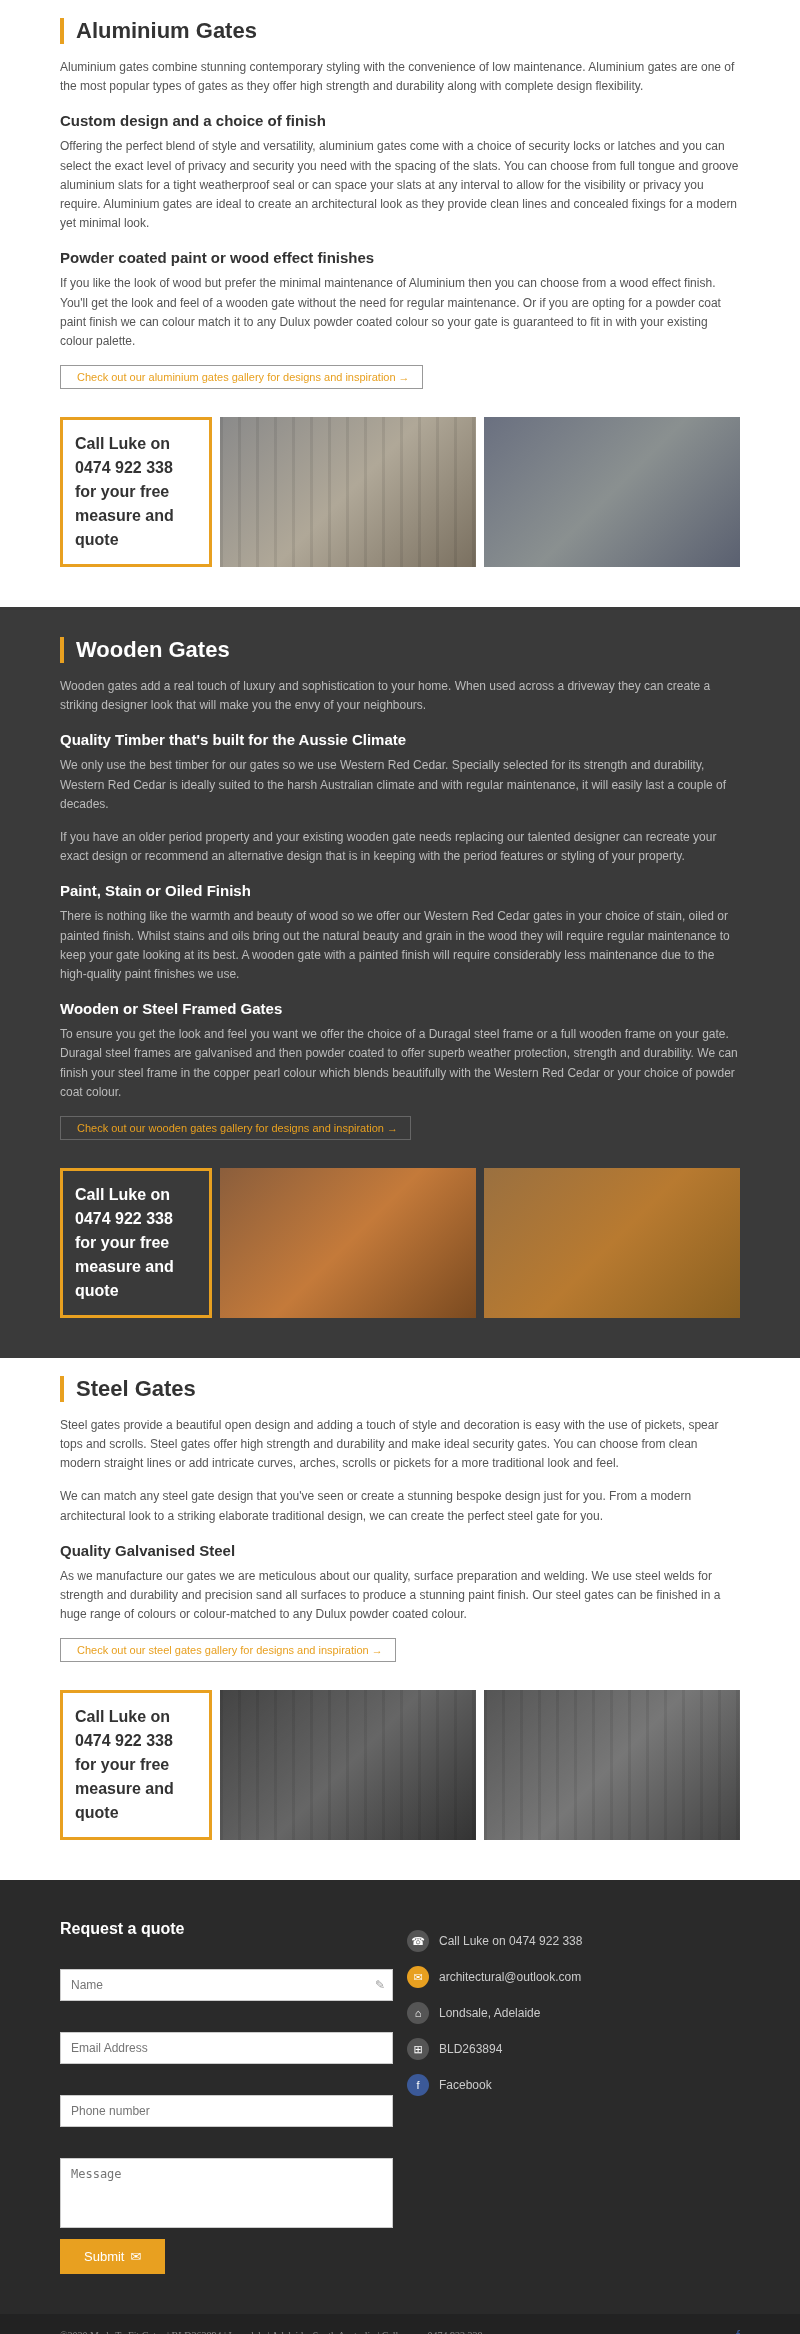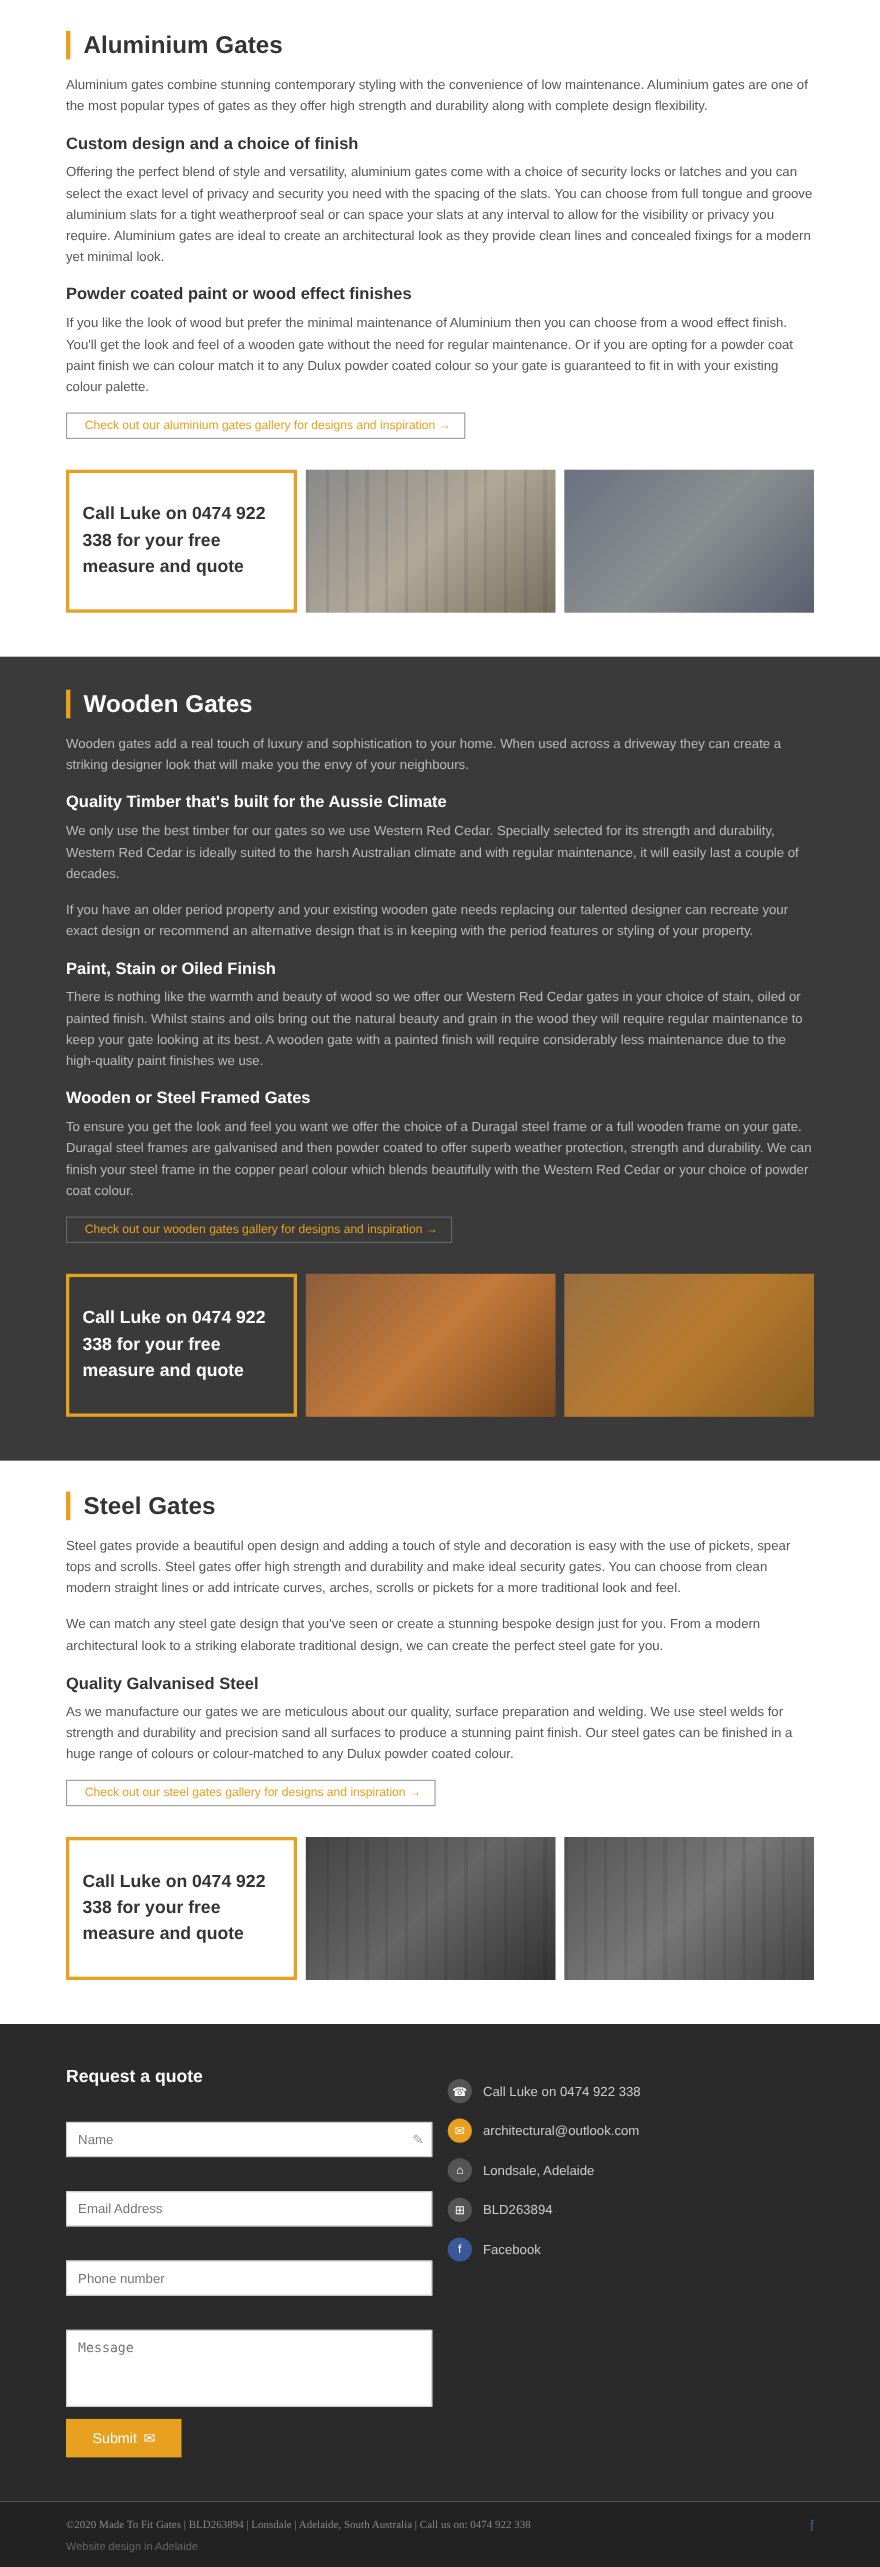--- a/index.html
+++ b/index.html
@@ -1,38 +1,38 @@
 <!DOCTYPE html>
 <html><head>
   <meta charset="utf-8">
   <style>
     * { margin: 0; padding: 0; box-sizing: border-box; }
     body { font-family: Arial, sans-serif; font-size: 13px; color: #333; background: #fff; width: 800px; }
 
     
-    .section-white { background: #fff; padding: 28px 60px 40px; }
+    .section-white { background: #fff; padding: 18px 60px 40px; }
     .section-dark { background: #3a3a3a; padding: 30px 60px 40px; color: #ccc; }
 
     .section-title { font-size: 22px; font-weight: bold; color: #333; border-left: 4px solid #e8a020; padding-left: 12px; margin-bottom: 14px; }
     .section-dark .section-title { color: #fff; border-left: 4px solid #e8a020; }
 
     .body-text { font-size: 12px; line-height: 1.6; margin-bottom: 14px; color: #555; }
     .section-dark .body-text { color: #bbb; }
 
     .sub-heading { font-size: 15px; font-weight: bold; color: #333; margin: 16px 0 8px; }
     .section-dark .sub-heading { color: #fff; }
 
     
     .cta-link { display: inline-block; border: 1px solid #999; padding: 5px 12px; font-size: 11px; color: #555; text-decoration: none; margin-bottom: 18px; }
     .section-dark .cta-link { color: #bbb; border-color: #666; }
     .cta-link span { color: #e8a020; margin-left: 4px; }
 
     
     .media-row { display: flex; gap: 8px; margin-top: 10px; }
-    .call-box { width: 210px; min-height: 130px; border: 3px solid #e8a020; display: flex; align-items: center; justify-content: center; flex-shrink: 0; padding: 12px; }
+    .call-box { width: 152px; min-height: 130px; border: 3px solid #e8a020; display: flex; align-items: center; justify-content: center; flex-shrink: 0; padding: 12px; }
     .call-box-inner { font-size: 16px; font-weight: bold; line-height: 1.5; color: #333; }
     .section-dark .call-box-inner { color: #fff; }
 
     .img-placeholder { flex: 1; background: #888; min-height: 130px; position: relative; overflow: hidden; }
     .img-placeholder.alum1 { background: linear-gradient(135deg, #8a8a8a 0%, #b0a898 50%, #7a7060 100%); }
     .img-placeholder.alum2 { background: linear-gradient(135deg, #6a7080 0%, #8a9090 50%, #5a6070 100%); }
     .img-placeholder.wood1 { background: linear-gradient(135deg, #8B5E3C 0%, #c47a3a 50%, #7a4a20 100%); }
     .img-placeholder.wood2 { background: linear-gradient(135deg, #9a7040 0%, #b87a30 50%, #8a6020 100%); }
     .img-placeholder.steel1 { background: linear-gradient(135deg, #444 0%, #666 50%, #333 100%); }
     .img-placeholder.steel2 { background: linear-gradient(135deg, #555 0%, #777 50%, #444 100%); }

